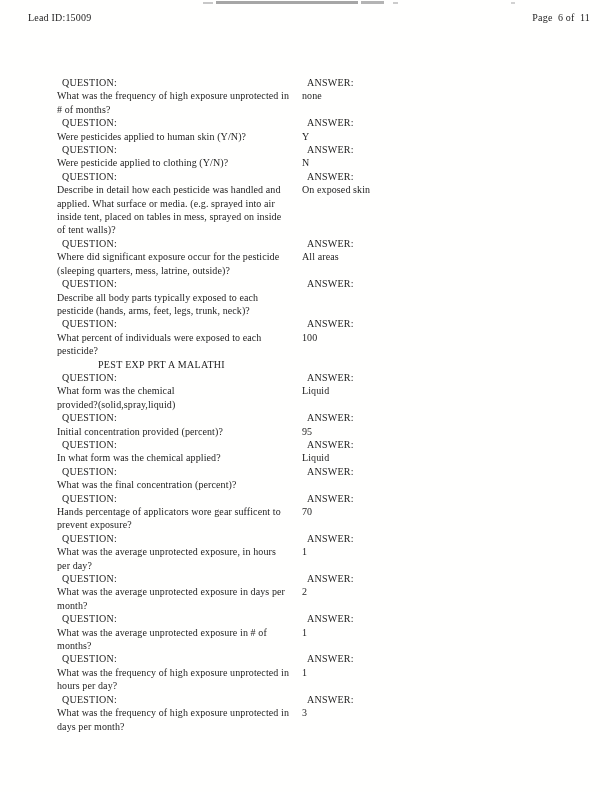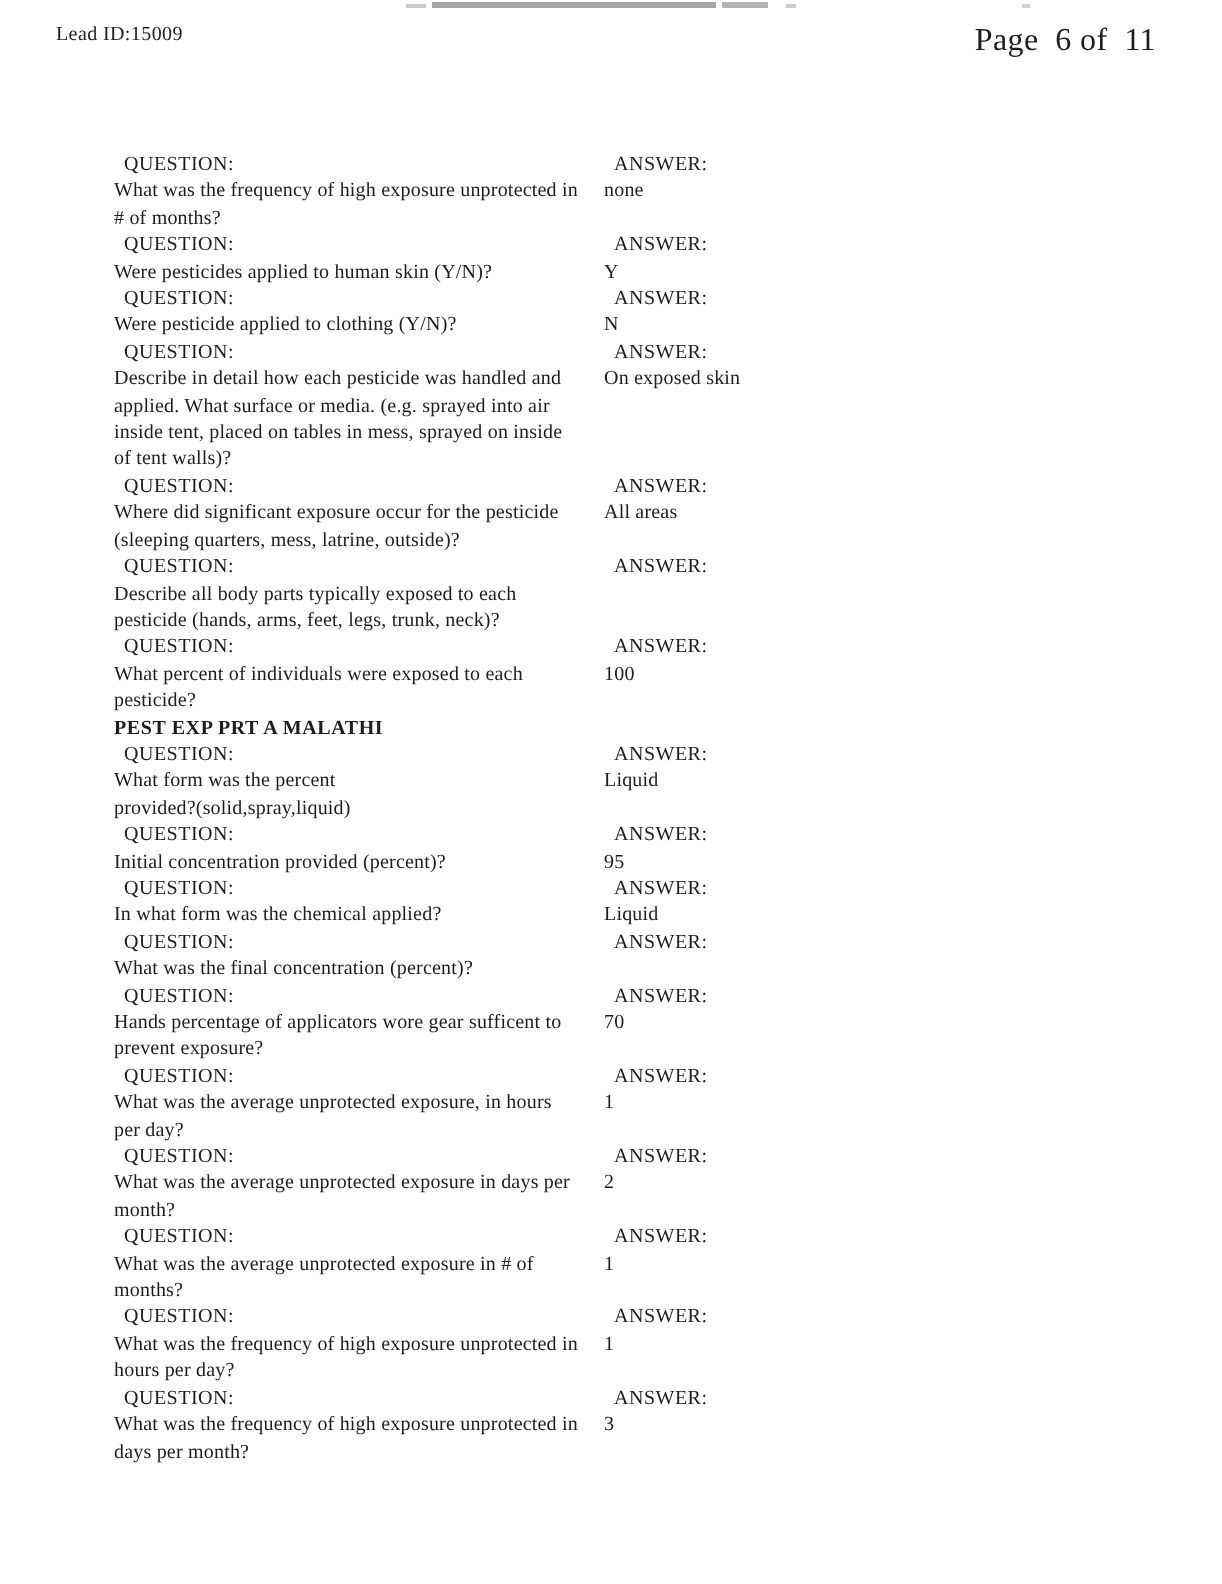--- a/index.html
+++ b/index.html
@@ -18,35 +18,35 @@
   .art-2 { left: 216px; top: 1px; width: 142px; height: 3px; background: #a6a6a6; }
   .art-3 { left: 361px; top: 1px; width: 23px; height: 3px; background: #b4b4b4; }
   .art-4 { left: 393px; top: 2px; width: 5px; height: 2px; background: #cccccc; }
   .art-5 { left: 511px; top: 2px; width: 4px; height: 2px; background: #d2d2d2; }
 
   .header-left {
     position: absolute; left: 28px; top: 12px;
     font-size: 10px; letter-spacing: 0.2px; white-space: pre;
   }
   .header-right {
-    position: absolute; right: 33px; top: 12px;
-    font-size: 16px; letter-spacing: 0.2px; white-space: pre;
+    position: absolute; right: 21px; top: 12px;
+    font-size: 10px; letter-spacing: 0.2px; white-space: pre;
   }
 
   .content {
     position: absolute; left: 57px; top: 76px; width: 530px;
     font-size: 10px; line-height: 13.4px; letter-spacing: 0.1px;
   }
   .qa-row { display: grid; grid-template-columns: 245px 1fr; }
   .qa-label {
     font-weight: normal; padding-left: 5px; letter-spacing: 0.25px;
   }
   .qa-text { white-space: pre-line; }
   .section-title {
-    font-weight: bold; letter-spacing: 0.3px;
+    font-weight: normal; letter-spacing: 0.3px; margin-left: 41px;
   }
 </style>
 </head>
 <body>
 
 <div class="page">
 
   <div class="artifact art-1"></div>
   <div class="artifact art-2"></div>
   <div class="artifact art-3"></div>
@@ -139,21 +139,21 @@
       <div class="qa-label">ANSWER:</div>
       <div class="qa-text">100</div>
     </div>
   </div>
 
   <div class="section-title">PEST EXP PRT A MALATHI</div>
 
   <div class="qa-row">
     <div class="q-col">
       <div class="qa-label">QUESTION:</div>
-      <div class="qa-text">What form was the percent
+      <div class="qa-text">What form was the chemical
 provided?(solid,spray,liquid)</div>
     </div>
     <div class="a-col">
       <div class="qa-label">ANSWER:</div>
       <div class="qa-text">Liquid</div>
     </div>
   </div>
 
   <div class="qa-row">
     <div class="q-col">

